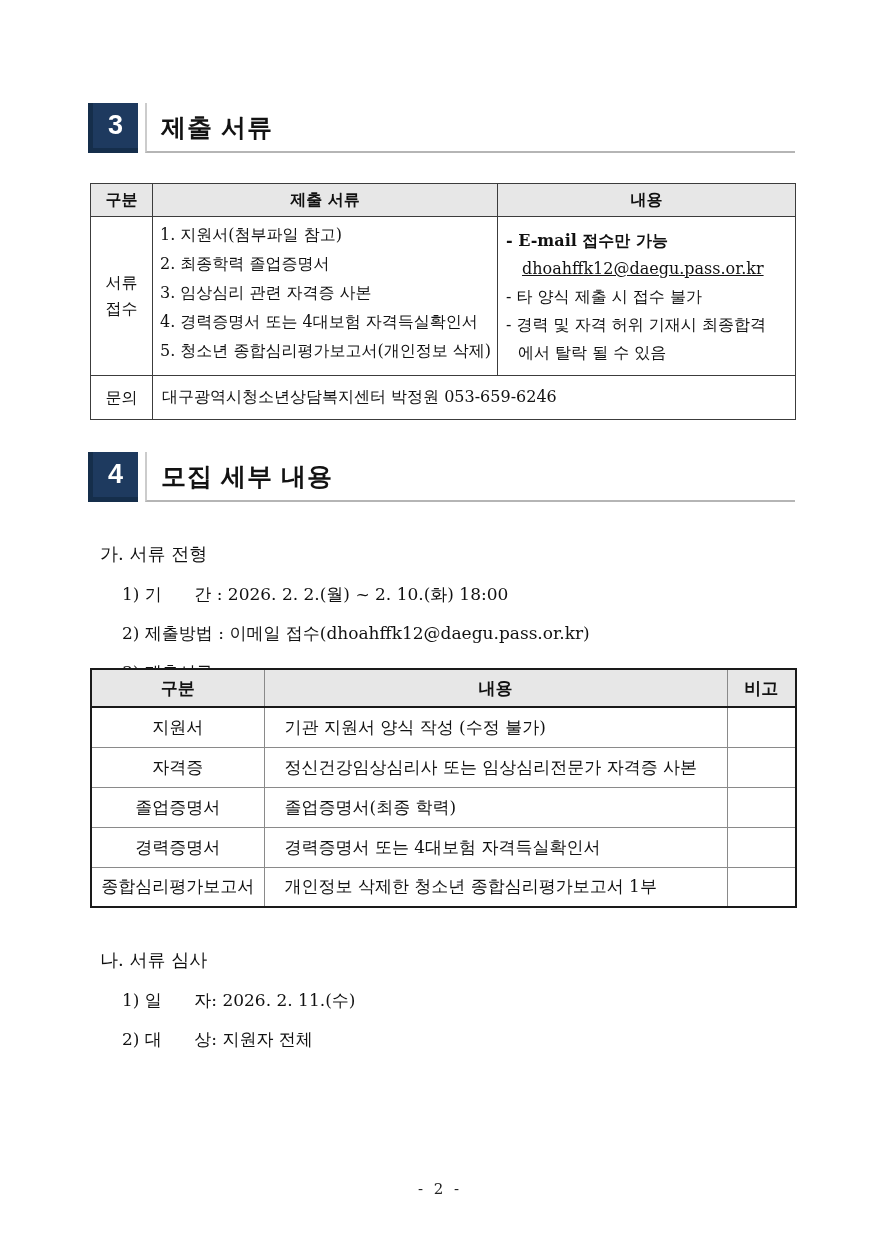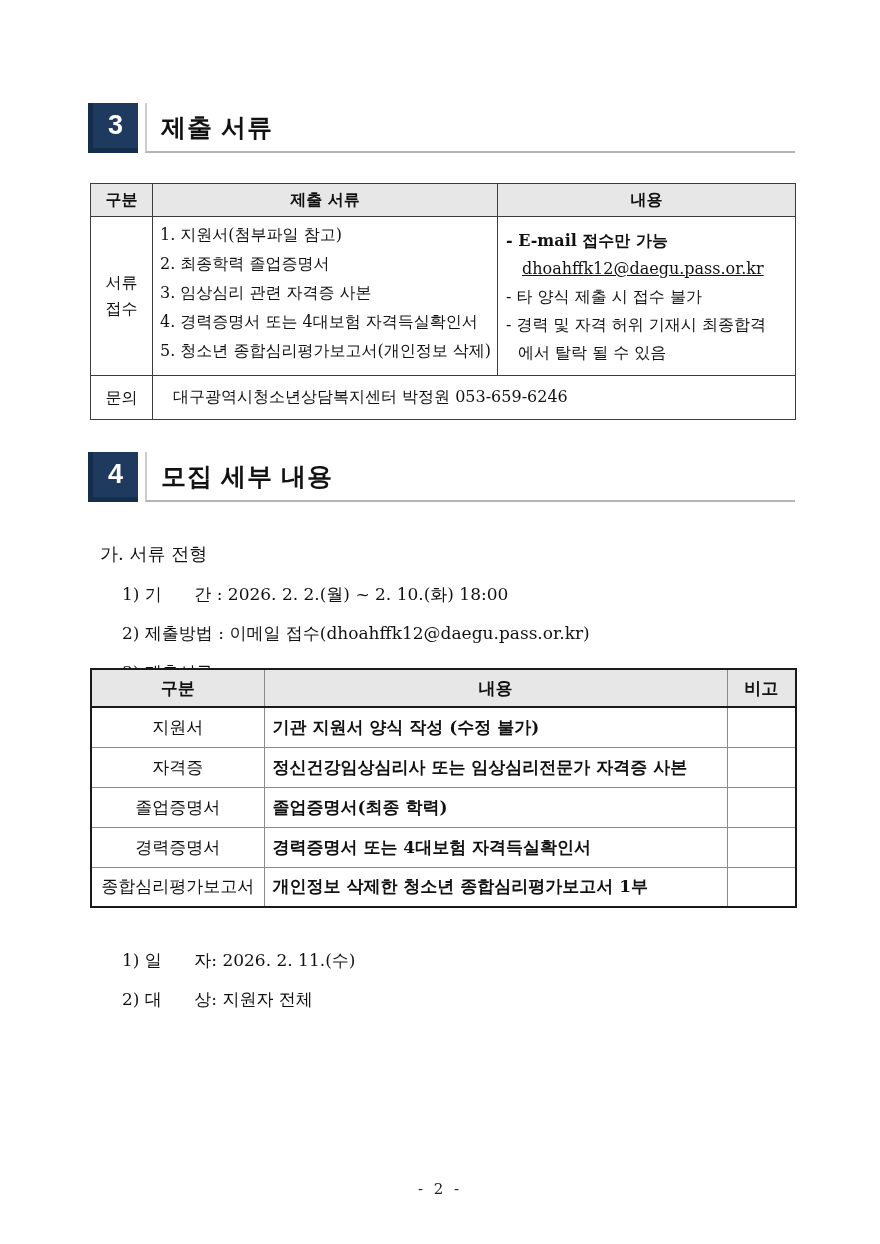--- a/index.html
+++ b/index.html
@@ -54,21 +54,21 @@
   .t1 .col-docs  { width:345px; }
   .t1 .col-notes { width:298px; }
   .t1 td.label-cell { text-align:center; line-height:26px; }
   .t1 td.docs-cell { height:159px; padding:0 6px 8px 7px; vertical-align:middle; }
   .t1 td.docs-cell div { line-height:29px; white-space:pre; }
   .t1 td.notes-cell { padding:10px 4px 8px 8px; vertical-align:top; }
   .t1 td.notes-cell div { line-height:28px; white-space:pre; }
   .t1 .note-bold { font-weight:bold; }
   .t1 .note-underline { text-decoration:underline; padding-left:16px; }
   .t1 .note-indent { padding-left:12px; }
-  .t1 td.contact-cell { height:44px; padding-left:20px; white-space:pre; }
+  .t1 td.contact-cell { height:44px; padding-left:9px; white-space:pre; }
 
   
   .sub-block { position:absolute; left:100px; font-size:17px; }
   #sub-a { top:542px; }
   #sub-b { top:948px; }
   .sub-heading { font-size:18px; white-space:pre; margin-bottom:16px; }
   .sub-item { margin-left:22px; margin-bottom:15px; white-space:pre; line-height:24px; }
 
   
   .t2 {
@@ -80,21 +80,21 @@
   .t2 th, .t2 td { border:1px solid #8a8a8a; }
   .t2 th {
     background:#e7e7e7; font-weight:bold; height:38px;
     text-align:center; border-bottom:2px solid #1a1a1a;
   }
   .t2 .col-cat  { width:173px; }
   .t2 .col-desc { width:463px; }
   .t2 .col-note { width:69px; }
   .t2 td { height:40px; }
   .t2 td.cat-cell { text-align:center; }
-  .t2 td.desc-cell { padding-left:8px; white-space:pre;font-weight:bold; }
+  .t2 td.desc-cell { padding-left:20px; white-space:pre; }
 
   
   .footer {
     position:absolute; top:1180px; left:0; width:100%;
     text-align:center; font-size:15px; letter-spacing:3px;
     color:#222222;
   }
 </style>
 </head>
 <body>
@@ -191,19 +191,20 @@
     </tr>
     <tr>
       <td class="cat-cell">종합심리평가보고서</td>
       <td class="desc-cell">개인정보 삭제한 청소년 종합심리평가보고서 1부</td>
       <td></td>
     </tr>
   </tbody>
     </table>
 
   <div class="sub-block" id="sub-b">
+    <div class="sub-heading">나. 서류 심사</div>
     <div class="sub-item">1) 일      자: 2026. 2. 11.(수)</div>
     <div class="sub-item">2) 대      상: 지원자 전체</div>
   </div>
 
   <div class="footer">- 2 -</div>
 
 </div>
 
 </body></html>

